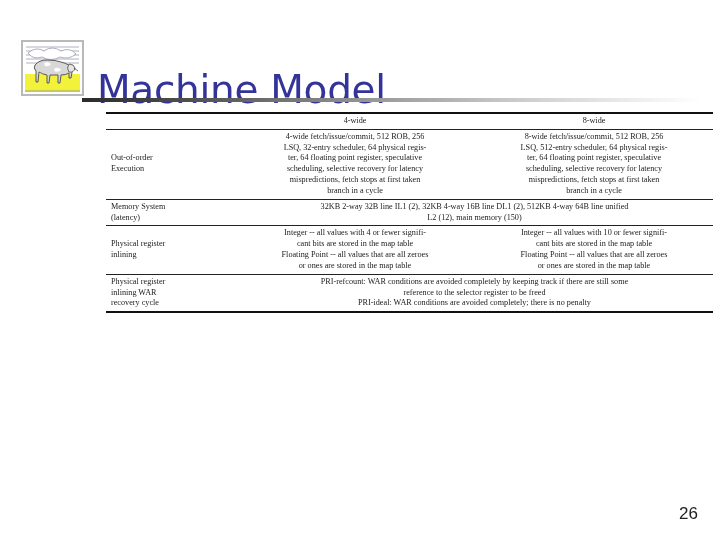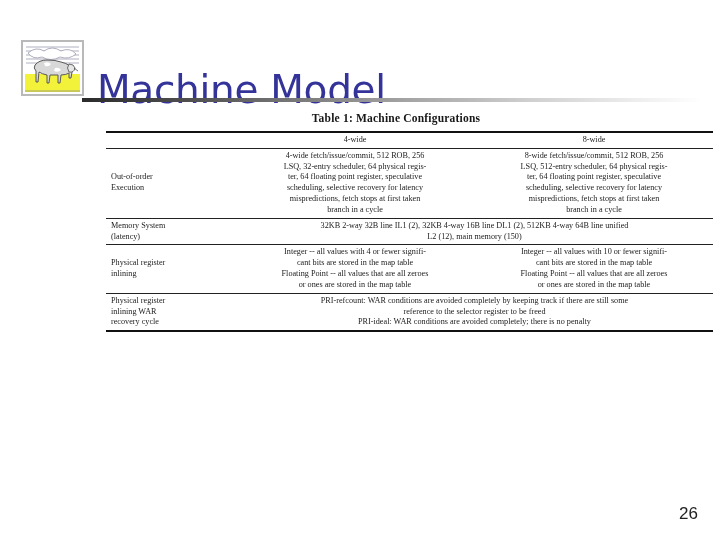--- a/index.html
+++ b/index.html
@@ -148,21 +148,20 @@
       <rect x="0.5" y="0.5" width="60" height="53" fill="none" stroke="#b9b9b9" stroke-width="1"></rect>
     </svg>
   </div>
 
   <div id="page-title">Machine Model</div>
   <div id="title-rule"></div>
 </div>
 
 <div id="table-figure">
 
-  <div id="table-caption">Table 1: Machine Configurations</div>
 
   <table id="config-table">
     <tbody>
 
       <tr class="rule-top">
         <td class="label-cell"></td>
         <td class="split-cell first header-cell">4-wide</td>
         <td class="split-cell header-cell">8-wide</td>
       </tr>
 

